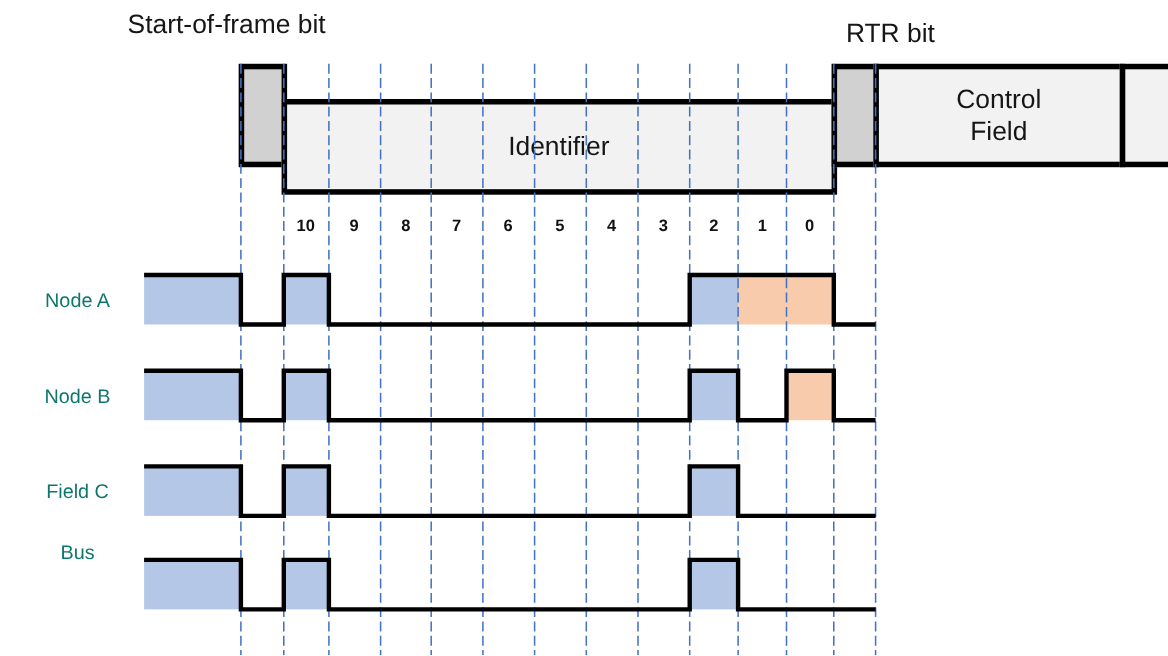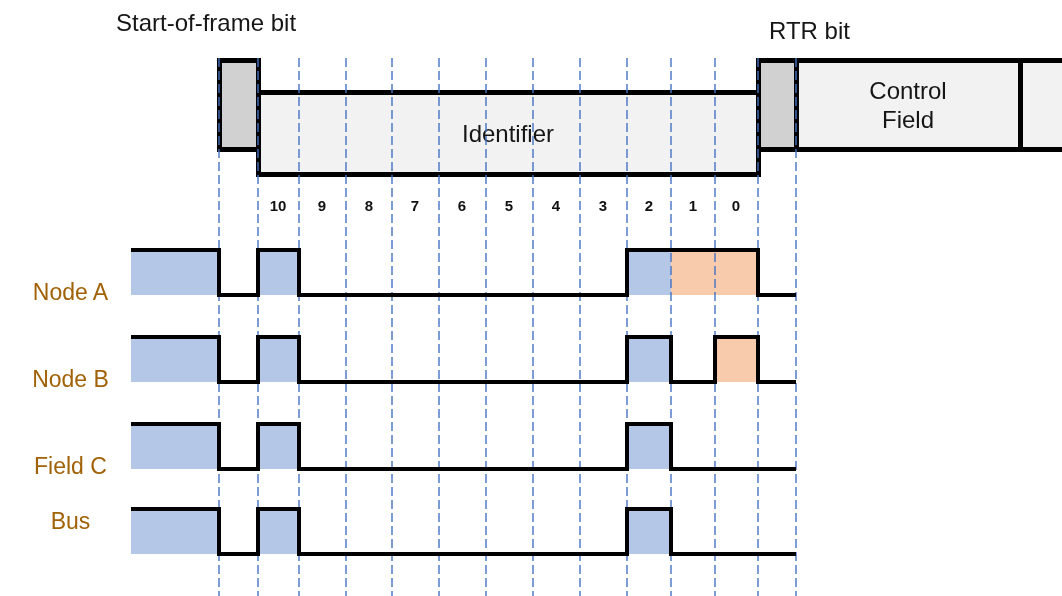--- a/index.html
+++ b/index.html
@@ -18,21 +18,21 @@
   }
   .field span{
     font-size:24px;line-height:1.22;color:#161616;white-space:pre-line;
   }
   .bitnum{
     position:absolute;top:160px;width:28px;height:20px;line-height:20px;
     text-align:center;font-size:15px;font-weight:700;color:#111;margin-top:36px;
   }
   .rowlabel{
     position:absolute;left:14px;width:113px;height:32px;line-height:32px;
-    text-align:center;font-size:23px;color:#a16207;white-space:nowrap;margin-top:19px;
+    text-align:center;font-size:18px;color:#0f766e;white-space:nowrap;
   }
   #wave-svg{position:absolute;left:0;top:0;}
 </style>
 </head>
 <body>
 
 <div id="stage">
   <div class="ann" id="sof-label">Start-of-frame bit</div>
   <div class="ann" id="rtr-label">RTR bit</div>
   <div id="frame-bar">

